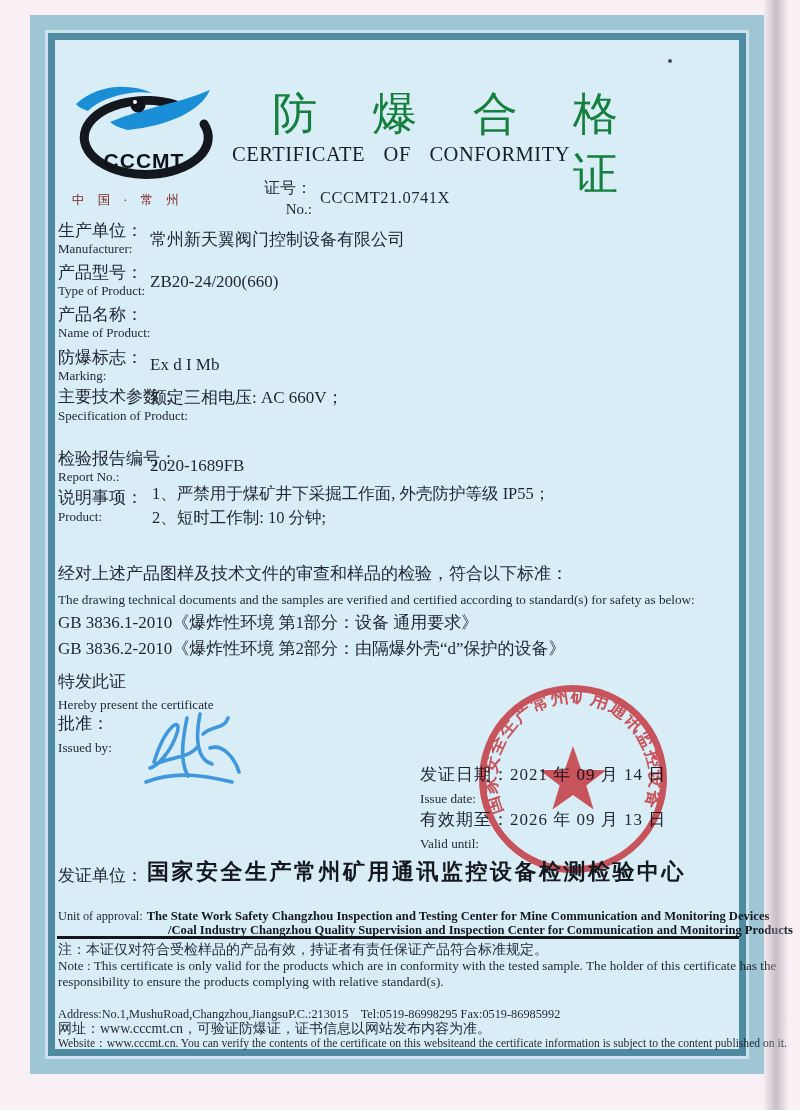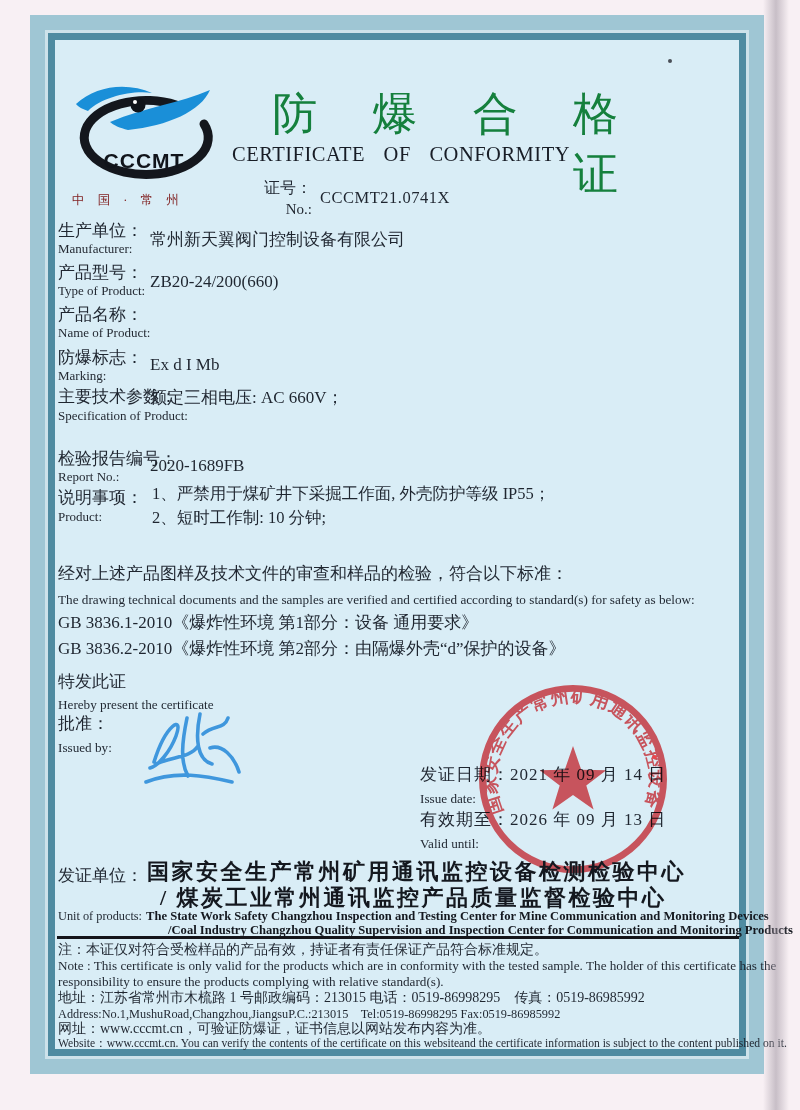--- a/index.html
+++ b/index.html
@@ -123,33 +123,31 @@
         <circle cx="100" cy="100" r="88" fill="none" stroke="#e8484e" stroke-width="6.5"></circle>
         <text font-size="17.5" fill="#e8484e" letter-spacing="1" font-weight="bold">
           <textPath href="#ringTextPath">国家安全生产常州矿用通讯监控设备检测检验中心</textPath>
         </text>
         <polygon points="100,68 108,91 132.3,91.5 112.9,106.2 120,129.5 100,115.6 80,129.5 87.1,106.2 67.7,91.5 92,91" fill="#e8484e"></polygon>
       </svg>
     </div>
 
     <div class="abs cn-label" style="left:58px;top:864px;">发证单位：</div>
     <div class="abs big-bold" style="left:147px;top:857px;">国家安全生产常州矿用通讯监控设备检测检验中心</div>
-    <div class="abs big-bold" style="left:160px;top:883px;">/ 煤炭工业常州通讯监控产品质量监督检验中心</div>
     <div class="abs" style="left:58px;top:906px;">
-      <span class="tiny-en">Unit of products:</span>
+      <span class="tiny-en">Unit of approval:</span>
       <span class="bold-en">The State Work Safety Changzhou Inspection and Testing Center for Mine Communication and Monitoring Devices</span>
     </div>
     <div class="abs bold-en" style="left:168px;top:923px;">/Coal Industry Changzhou Quality Supervision and Inspection Center for Communication and Monitoring Products</div>
 
     <div class="abs divider" style="left:57px;top:936px;width:682px;"></div>
 
     <div class="abs small-cn" style="left:58px;top:941px;">注：本证仅对符合受检样品的产品有效，持证者有责任保证产品符合标准规定。</div>
     <div class="abs small-en" style="left:58px;top:958px;">Note : This certificate is only valid for the products which are in conformity with the tested sample. The holder of this certificate has the</div>
     <div class="abs small-en" style="left:58px;top:974px;">responsibility to ensure the products complying with relative standard(s).</div>
-    <div class="abs small-cn" style="left:58px;top:989px;">地址：江苏省常州市木梳路 1 号邮政编码：213015 电话：0519-86998295　传真：0519-86985992</div>
     <div class="abs tiny-en" style="left:58px;top:1006px;">Address:No.1,MushuRoad,Changzhou,JiangsuP.C.:213015　Tel:0519-86998295 Fax:0519-86985992</div>
     <div class="abs small-cn" style="left:58px;top:1020px;">网址：www.cccmt.cn，可验证防爆证，证书信息以网站发布内容为准。</div>
     <div class="abs" style="left:58px;top:1036px;font-size:11.6px;white-space:nowrap;">Website：www.cccmt.cn. You can verify the contents of the certificate on this websiteand the certificate information is subject to the content published on it.</div>
 
     <div class="abs shadow-strip" style="left:763px;top:0;width:26px;height:1110px;"></div>
     <div class="abs speck" style="left:668px;top:59px;width:4px;height:4px;background:#4a4f57;"></div>
     <div class="abs speck" style="left:652px;top:755px;width:5px;height:4px;background:#e8484e;"></div>
 
   </div>
 </div>

